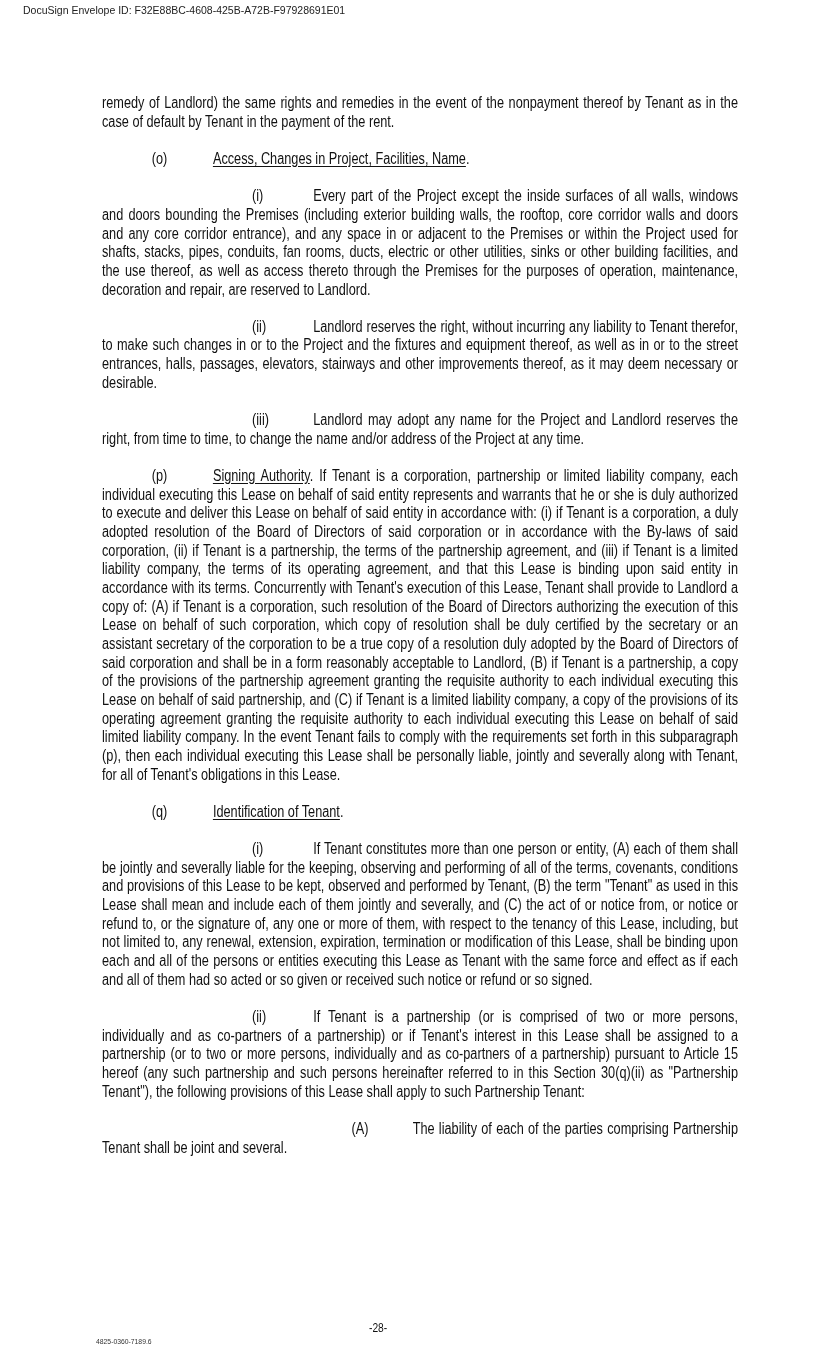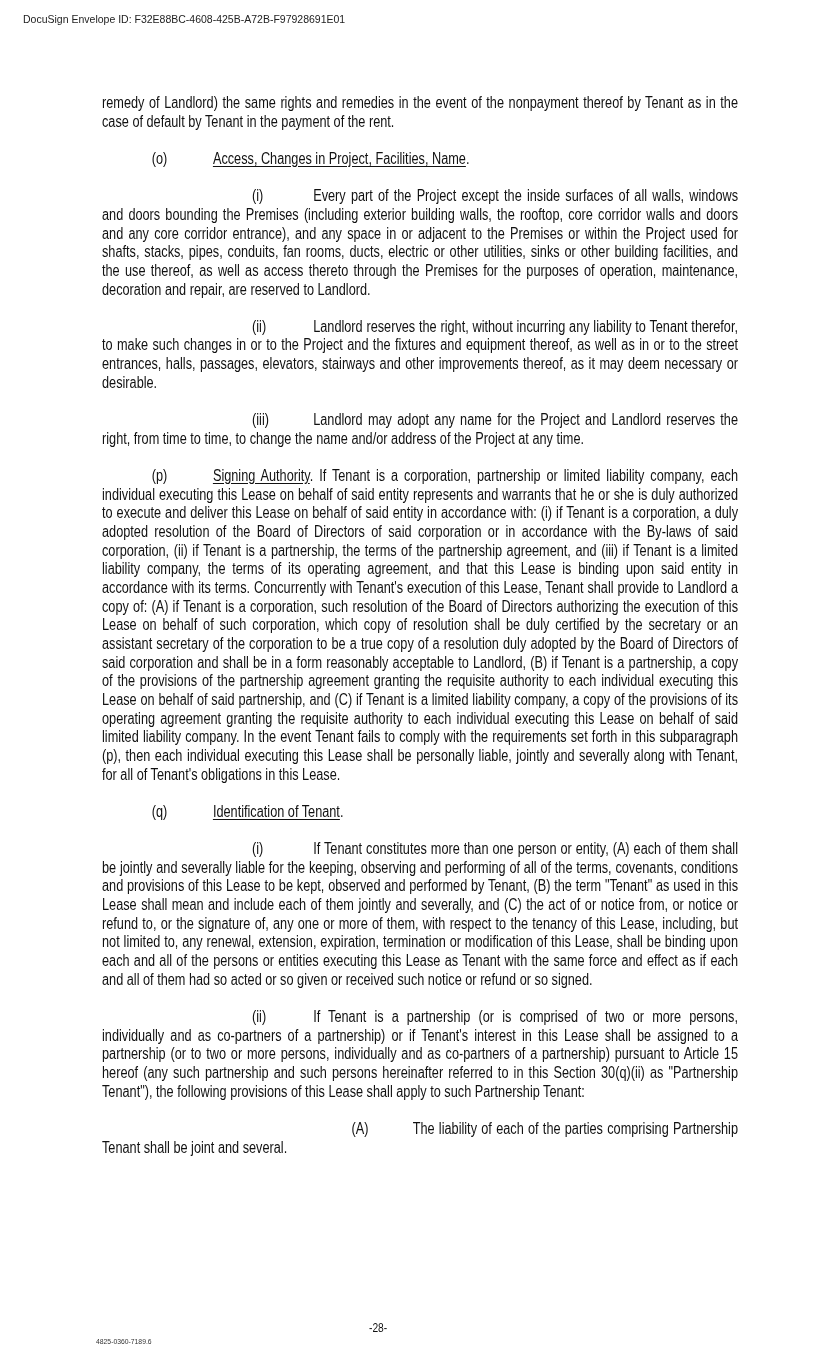--- a/index.html
+++ b/index.html
@@ -11,21 +11,21 @@
     width: 829px;
     height: 1365px;
     position: relative;
     overflow: hidden;
     color: #111111;
     font-family: "Liberation Sans", sans-serif;
   }
   .envelope-id {
     position: absolute;
     left: 23px;
-    top: 13px;
+    top: 4px;
     font-size: 10.5px;
     color: #222;
     font-family: "Liberation Sans", sans-serif;
     white-space: nowrap;
   }
   .page {
     position: absolute;
     left: 102px;
     top: 94px;
     width: 636px;

